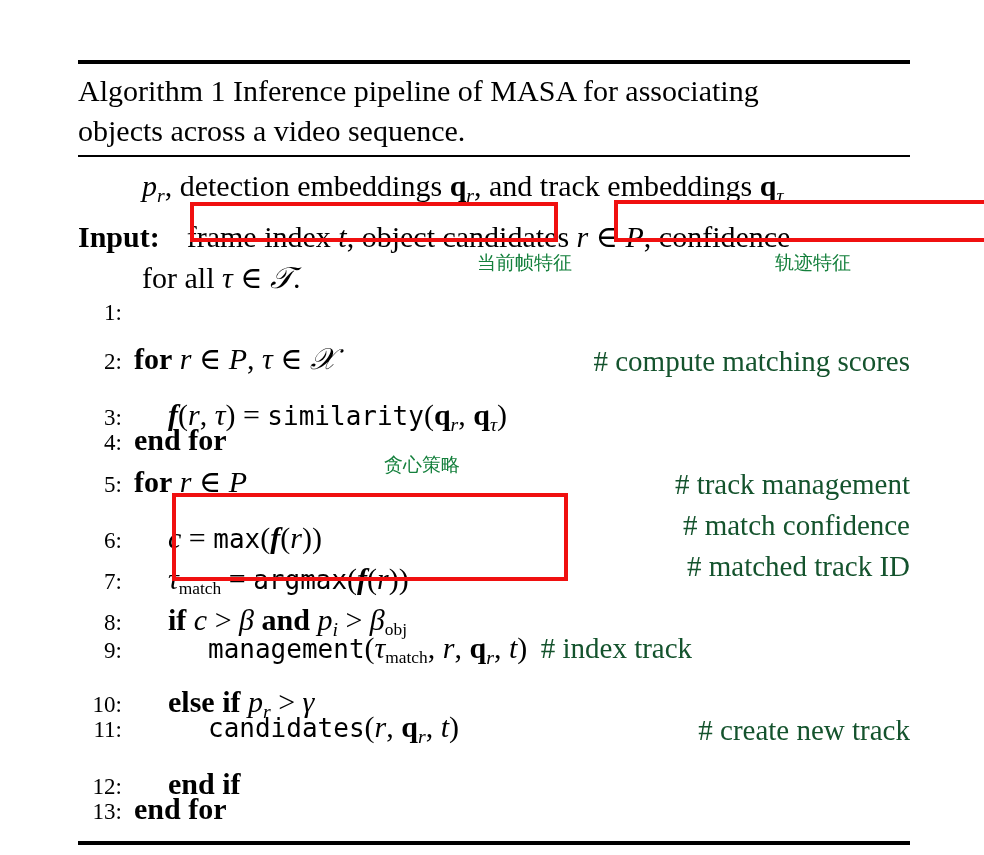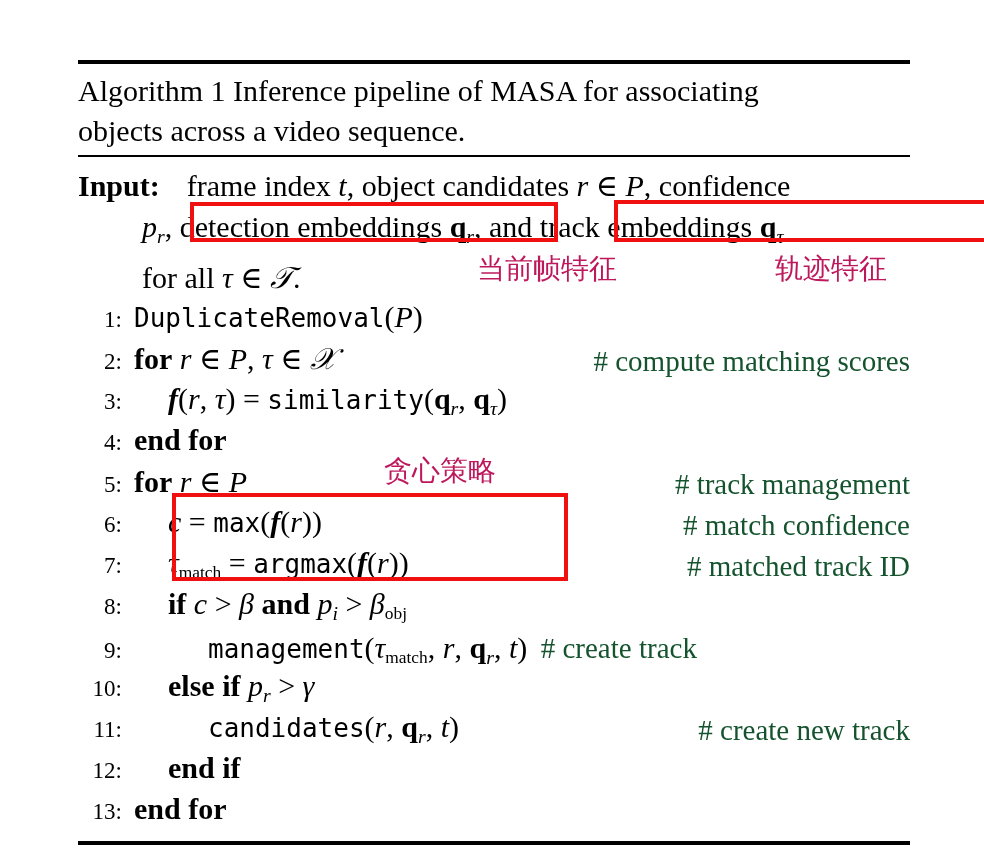--- a/index.html
+++ b/index.html
@@ -78,21 +78,21 @@
     flex: 0 0 44px;
     color: #000;
   }
   .code {
     padding-left: 12px;
     white-space: nowrap;
     flex: 1 1 auto;
     position: relative;
   }
   .ind1 { padding-left: 12px; }
-  .ind2 { padding-left: 46px; }
+  .ind2 { padding-left: 46px; margin-top: 16px; }
   .ind3 { padding-left: 86px; }
 
   .kw { font-weight: bold; }
   .tt {
     font-family: "DejaVu Sans Mono", "Liberation Mono", monospace;
     font-size: 26px;
     letter-spacing: 0px;
   }
   .mathit { font-style: italic; }
   .bfv { font-weight: bold; }
@@ -123,22 +123,22 @@
     border: 4px solid #f01010;
     box-sizing: border-box;
     pointer-events: none;
   }
   #box-detection { left: 112px;  top: 142px; width: 368px; height: 40px; }
   #box-track     { left: 536px;  top: 140px; width: 374px; height: 42px; }
   #box-greedy    { left: 94px;   top: 433px; width: 396px; height: 88px; }
 
   .cn-note {
     position: absolute;
-    color: #be185d;
-    font-size: 28px;
+    color: #15803d;
+    font-size: 19px;
     font-family: "DejaVu Sans", sans-serif;
     white-space: nowrap;
     font-weight: normal;
   }
   #note-current { left: 399px; top: 190px; }
   #note-traj    { left: 697px; top: 190px; }
   #note-greedy  { left: 306px; top: 392px; }
 </style>
 </head>
 <body>
@@ -149,54 +149,51 @@
 
   <div class="caption">
     <span class="algo-label">Algorithm 1</span>
     <span>Inference pipeline of MASA for associating</span><br>
     <span>objects across a video sequence.</span>
   </div>
 
   <div class="rule-thin"></div>
 
   <div class="input-block">
+    <div class="input-line indent-input">
+      <span class="mathit">p</span><span class="mathit sub">r</span><span>,</span>
+      <span>detection embeddings</span>
+      <span class="bfv">q</span><span class="mathit sub">r</span><span>,</span>
+      <span>and</span>
+      <span>track embeddings</span>
+      <span class="bfv">q</span><span class="mathit sub">τ</span>
+    </div>
+
     <div class="input-line">
       <span class="input-kw">Input:</span>
       <span style="display:inline-block;width:12px"></span>
       <span>frame index</span>
       <span class="mathit">t</span><span>, object candidates</span>
       <span class="mathit">r</span>
       <span>∈</span>
       <span class="mathit">P</span><span>, confidence</span>
     </div>
 
     <div class="input-line indent-input">
-      <span class="mathit">p</span><span class="mathit sub">r</span><span>,</span>
-      <span>detection embeddings</span>
-      <span class="bfv">q</span><span class="mathit sub">r</span><span>,</span>
-      <span>and</span>
-      <span>track embeddings</span>
-      <span class="bfv">q</span><span class="mathit sub">τ</span>
-    </div>
-
-    <div class="input-line indent-input">
       <span>for all</span>
       <span class="mathit">τ</span>
       <span>∈</span>
       <span class="cal">𝒯</span><span>.</span>
     </div>
   </div>
 
   <div class="body-lines">
 
     <div class="aline">
       <span class="lnum">1:</span>
-      <span class="code ind1">
-        <span class="tt">DuplicateRemoval</span><span>(</span><span class="mathit">P</span><span>)</span>
-      </span>
     </div>
 
     <div class="aline">
       <span class="lnum">2:</span>
       <span class="code ind1">
         <span class="kw">for</span>
         <span class="mathit">r</span> ∈ <span class="mathit">P</span>, <span class="mathit">τ</span> ∈ <span class="cal">𝒳</span>
       </span>
       <span class="comment"># compute matching scores</span>
     </div>
@@ -248,21 +245,21 @@
         <span class="mathit">c</span> &gt; <span class="mathit">β</span>
         <span class="kw">and</span>
         <span class="mathit">p</span><span class="mathit sub">i</span> &gt; <span class="mathit">β</span><span class="subtt">obj</span>
       </span>
     </div>
 
     <div class="aline">
       <span class="lnum">9:</span>
       <span class="code ind3">
         <span class="tt">management</span><span>(</span><span class="mathit">τ</span><span class="subtt">match</span>, <span class="mathit">r</span>, <span class="bfv">q</span><span class="mathit sub">r</span>, <span class="mathit">t</span><span>)</span>
-        <span class="comment" style="position:static;padding-left:6px"># create track</span>
+        <span class="comment" style="position:static;padding-left:6px"># index track</span>
       </span>
     </div>
 
     <div class="aline">
       <span class="lnum">10:</span>
       <span class="code ind2">
         <span class="kw">else if</span>
         <span class="mathit">p</span><span class="mathit sub">r</span> &gt; <span class="mathit">γ</span>
       </span>
     </div>

